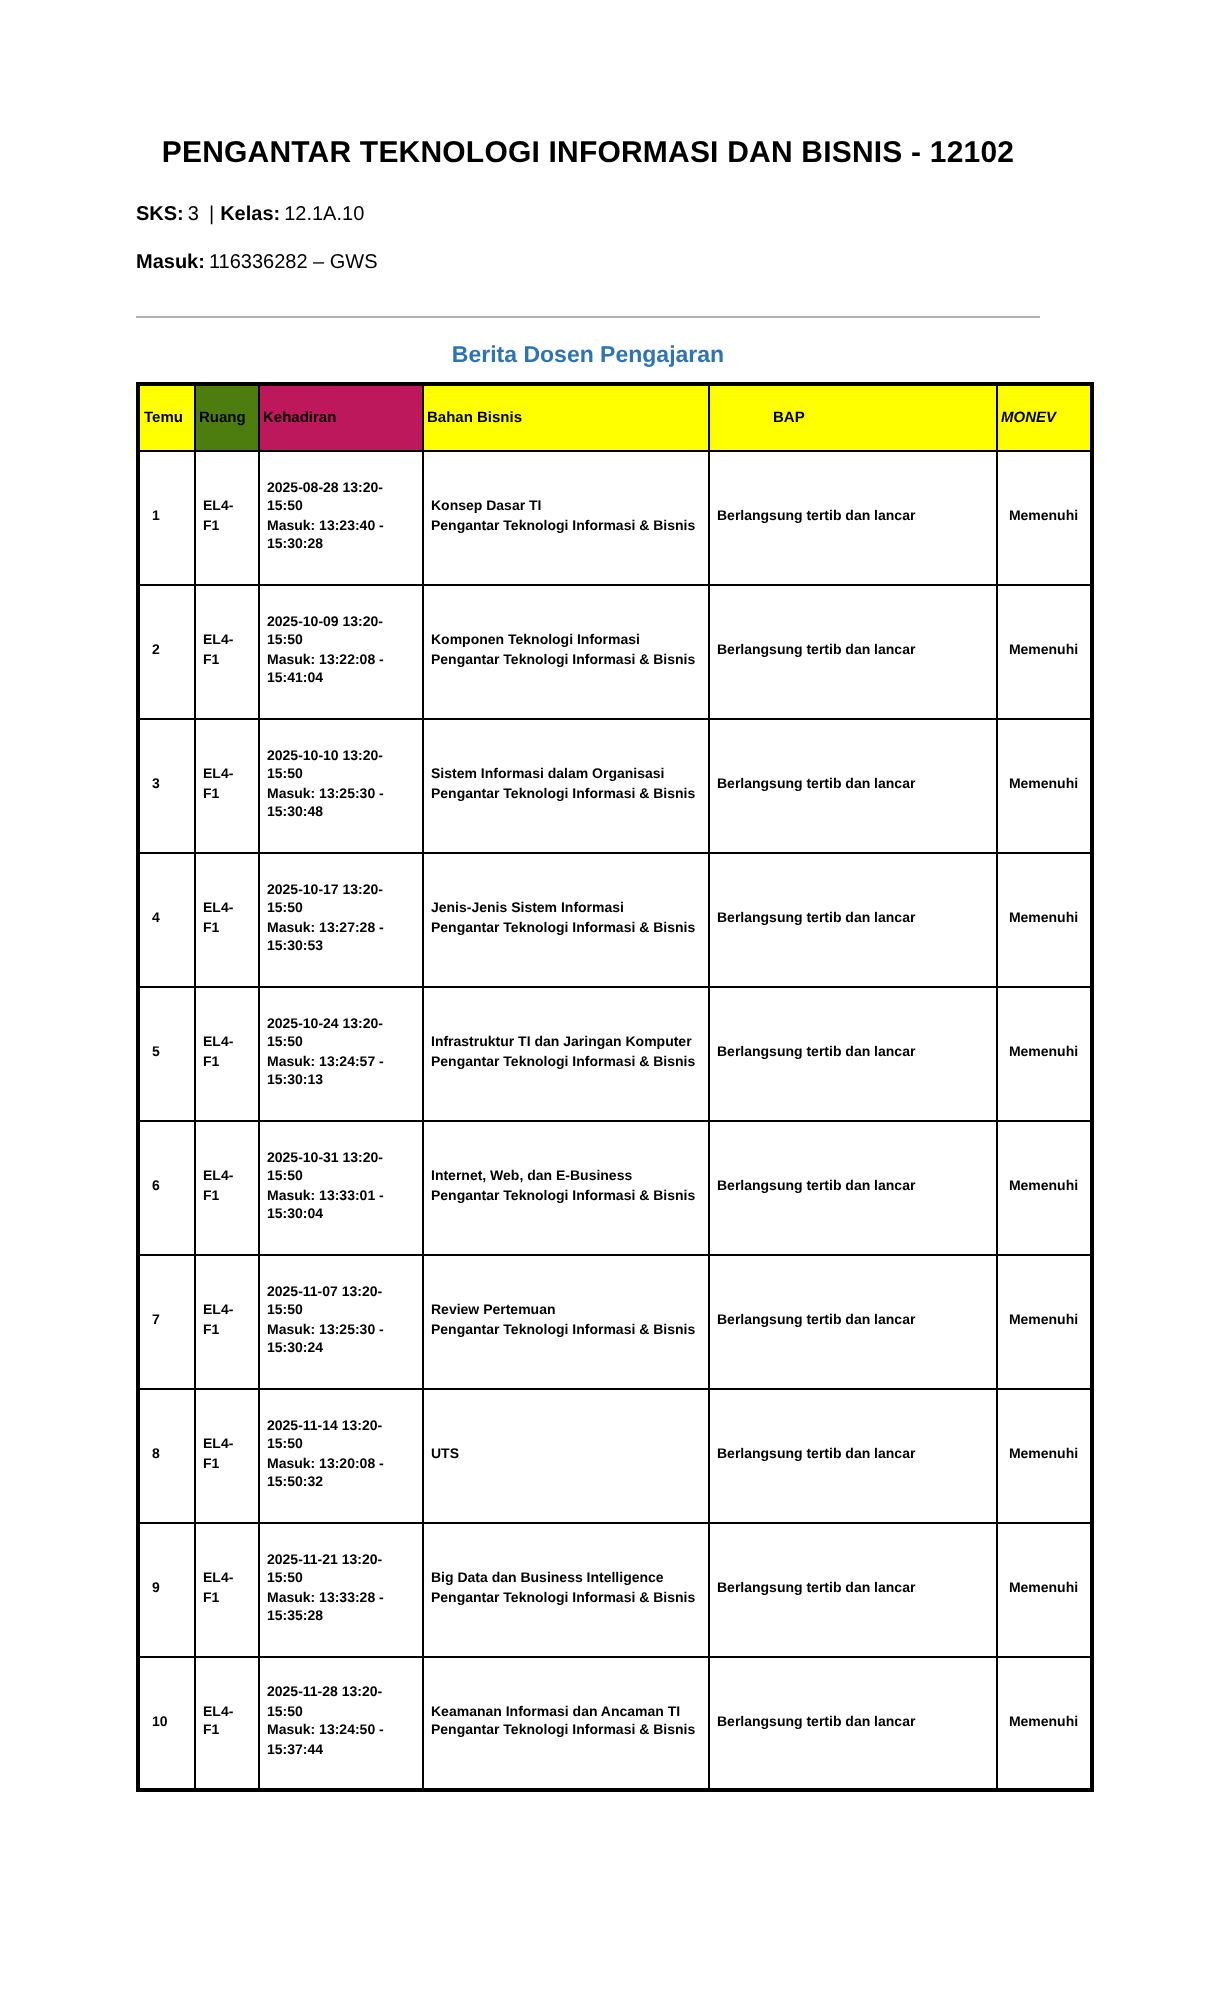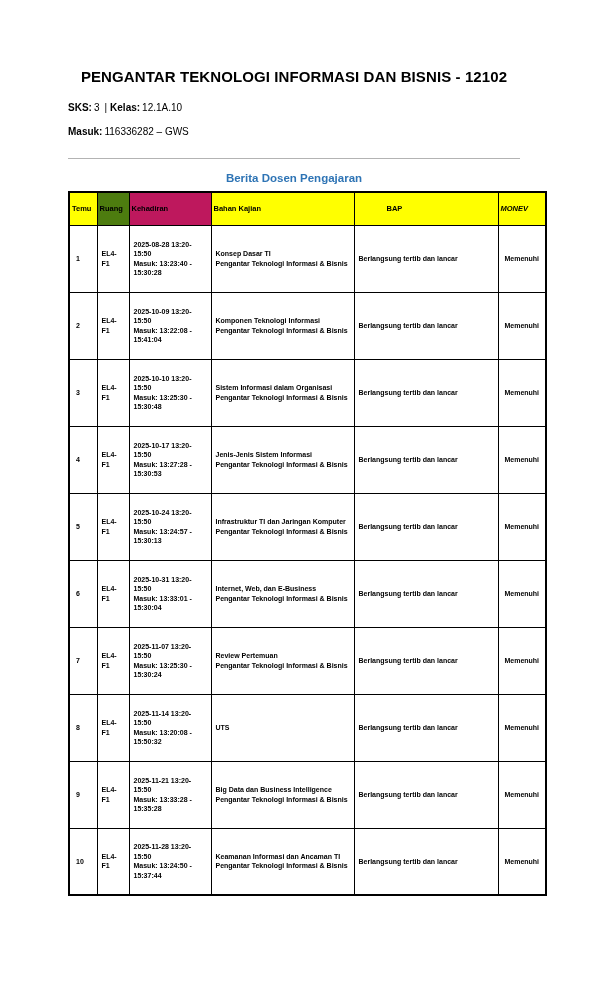--- a/index.html
+++ b/index.html
@@ -93,21 +93,21 @@
           <col style="width:82px">
         <col style="width:143px">
           <col style="width:144px">
           <col style="width:48px">
       </colgroup>
       <thead>
         <tr>
           <th style="background: rgb(255, 255, 0);">Temu</th>
           <th style="background: #4d7c0f;">Ruang</th>
           <th style="background: #be185d;">Kehadiran</th>
-          <th style="background: rgb(255, 255, 0);">Bahan Kajian</th>
+          <th style="background: rgb(255, 255, 0);">Bahan Bisnis</th>
           <th style="background: rgb(255, 255, 0); padding-left: 32px;">BAP</th>
           <th style="background: rgb(255, 255, 0); font-style: italic;">MONEV</th>
         </tr>
       </thead>
       <tbody>
           <tr>
     <td class="c-temu">
       <span>1</span>
     </td>
     <td class="c-ruang">

